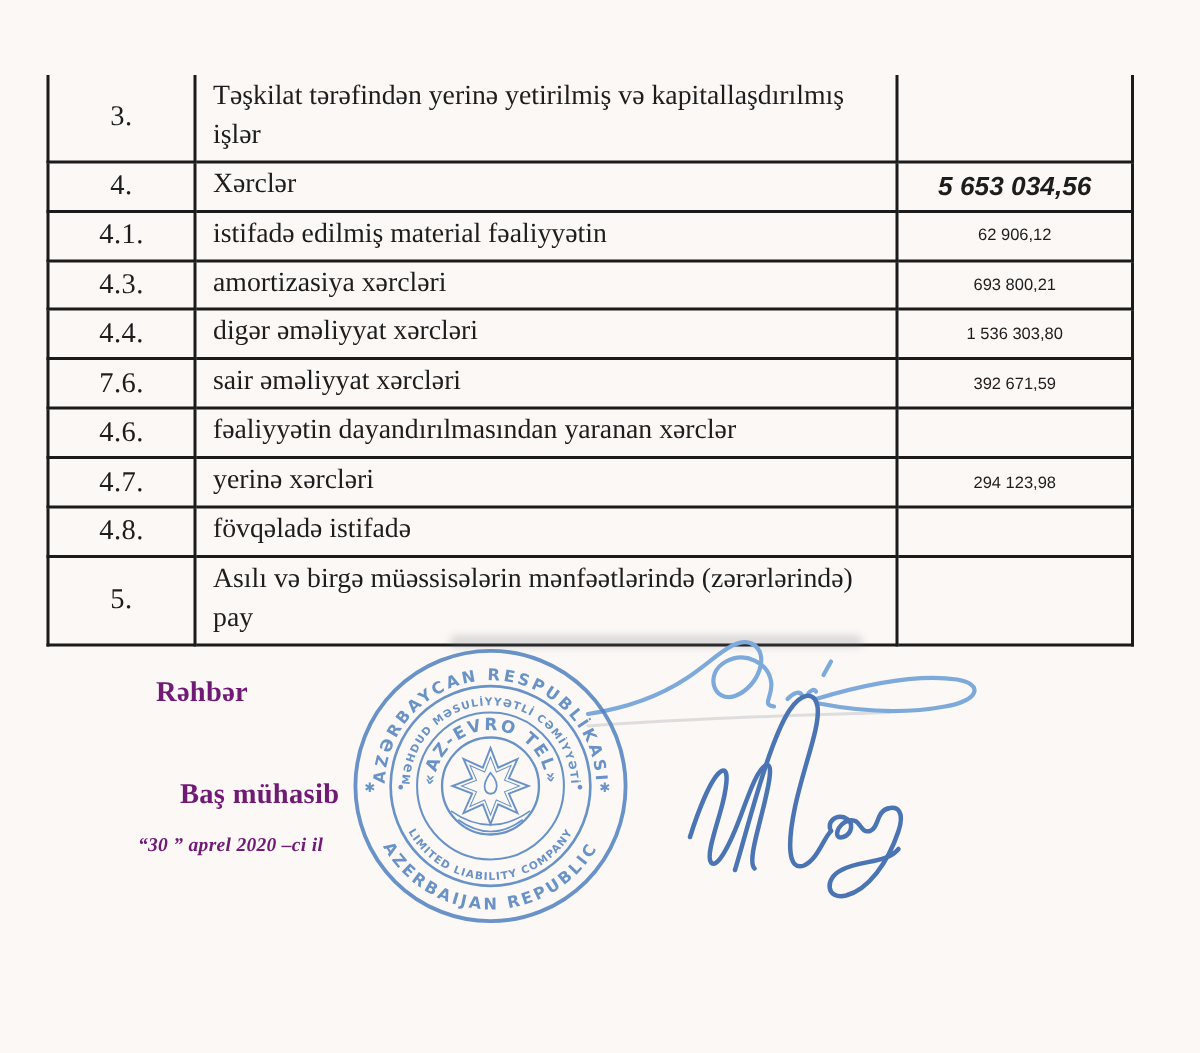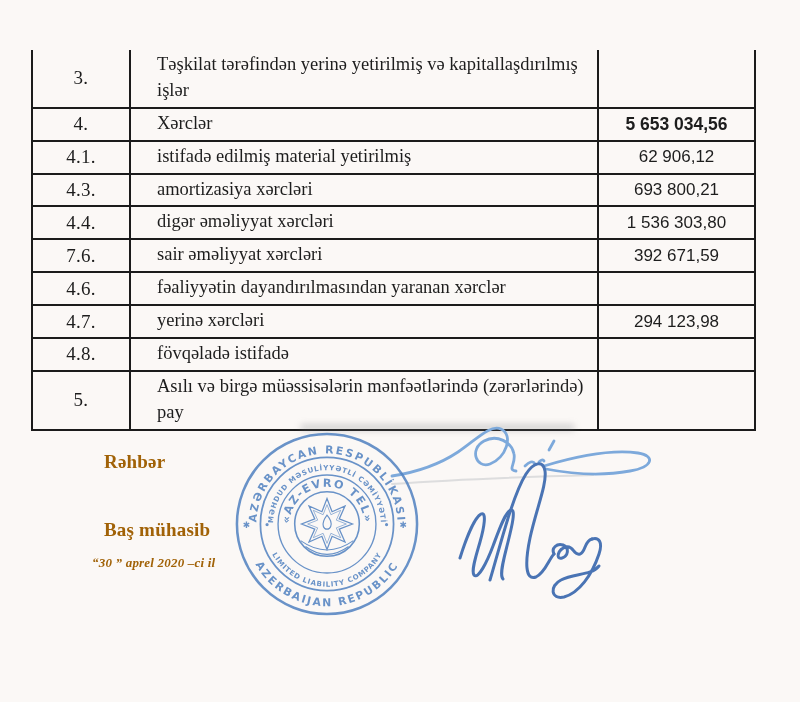--- a/index.html
+++ b/index.html
@@ -28,54 +28,54 @@
   table.fin tr:first-child td { border-top: none; }
   col.c-num  { width: 98px; }
   col.c-desc { width: 468px; }
   col.c-val  { width: 157px; }
   td.num {
     text-align: center;
     font-size: 19px;
     letter-spacing: 0.3px;
   }
   td.desc {
-    padding: 2px 10px 3px 26px;
+    padding: 2px 10px 3px 11px;
     font-size: 18.5px;
     line-height: 1.4;
   }
   td.val {
     text-align: center;
     font-family: "Liberation Sans", "DejaVu Sans", sans-serif;
-    font-size: 17px;
+    font-size: 11px;
     padding: 0 4px;
   }
-  td.val.bold { font-weight: bold; font-size: 17.5px; }
+  td.val.bold { font-weight: bold; font-size: 17.5px; font-style: italic; }
   tr.h-tall3 td { height: 56px; }
   tr.h-row4  td { height: 30px; }
   tr.h-std   td { height: 28px; }
   tr.h-last  td { height: 27px; }
   tr.h-tall5 td { height: 53px; }
   .smudge {
     position: absolute;
     left: 300px; top: 424px;
     width: 275px; height: 7px;
     background: rgba(120,120,125,0.28);
     filter: blur(3px);
     border-radius: 4px;
   }
   
   .sig-label {
     position: absolute;
     font-weight: bold;
     font-size: 19px;
     letter-spacing: 0.2px;
-    color: #a16207;
+    color: #701a75;
   }
   .lbl-director  { left: 104px; top: 451px; }
-  .lbl-accountant{ left: 104px; top: 519px; text-align: center; }
+  .lbl-accountant{ left: 120px; top: 519px; text-align: center; }
   .lbl-date      { left: 92px;  top: 555px; font-size: 13px; font-style: italic; }
   
   .stamp { position: absolute; left: 234px; top: 431px; width: 186px; height: 186px; opacity: 0.85; }
   .stamp .ring     { fill: none; stroke: var(--stamp-blue, #5081c0); }
   .stamp text      { fill: var(--stamp-blue, #5081c0); font-family: "DejaVu Sans", sans-serif; font-weight: bold; }
   .stamp .t-outer  { font-size: 11px;  letter-spacing: 2px; }
   .stamp .t-mid    { font-size: 7.2px; letter-spacing: 0.8px; }
   .stamp .t-co     { font-size: 11.5px; letter-spacing: 1.5px; }
   .stamp .t-sep    { font-size: 9px; }
   .stamp .emblem   { fill: none; stroke: var(--stamp-blue, #5081c0); }
@@ -104,21 +104,21 @@
           <td class="desc">Təşkilat tərəfindən yerinə yetirilmiş və kapitallaşdırılmış işlər</td>
           <td class="val"></td>
         </tr>
         <tr class="h-row4">
           <td class="num">4.</td>
           <td class="desc">Xərclər</td>
           <td class="val bold">5 653 034,56</td>
         </tr>
         <tr class="h-std">
           <td class="num">4.1.</td>
-          <td class="desc">istifadə edilmiş material yetirilmiş</td>
+          <td class="desc">istifadə edilmiş material fəaliyyətin</td>
           <td class="val">62 906,12</td>
         </tr>
         <tr class="h-std">
           <td class="num">4.3.</td>
           <td class="desc">amortizasiya xərcləri</td>
           <td class="val">693 800,21</td>
         </tr>
         <tr class="h-std">
           <td class="num">4.4.</td>
           <td class="desc">digər əməliyyat xərcləri</td>

